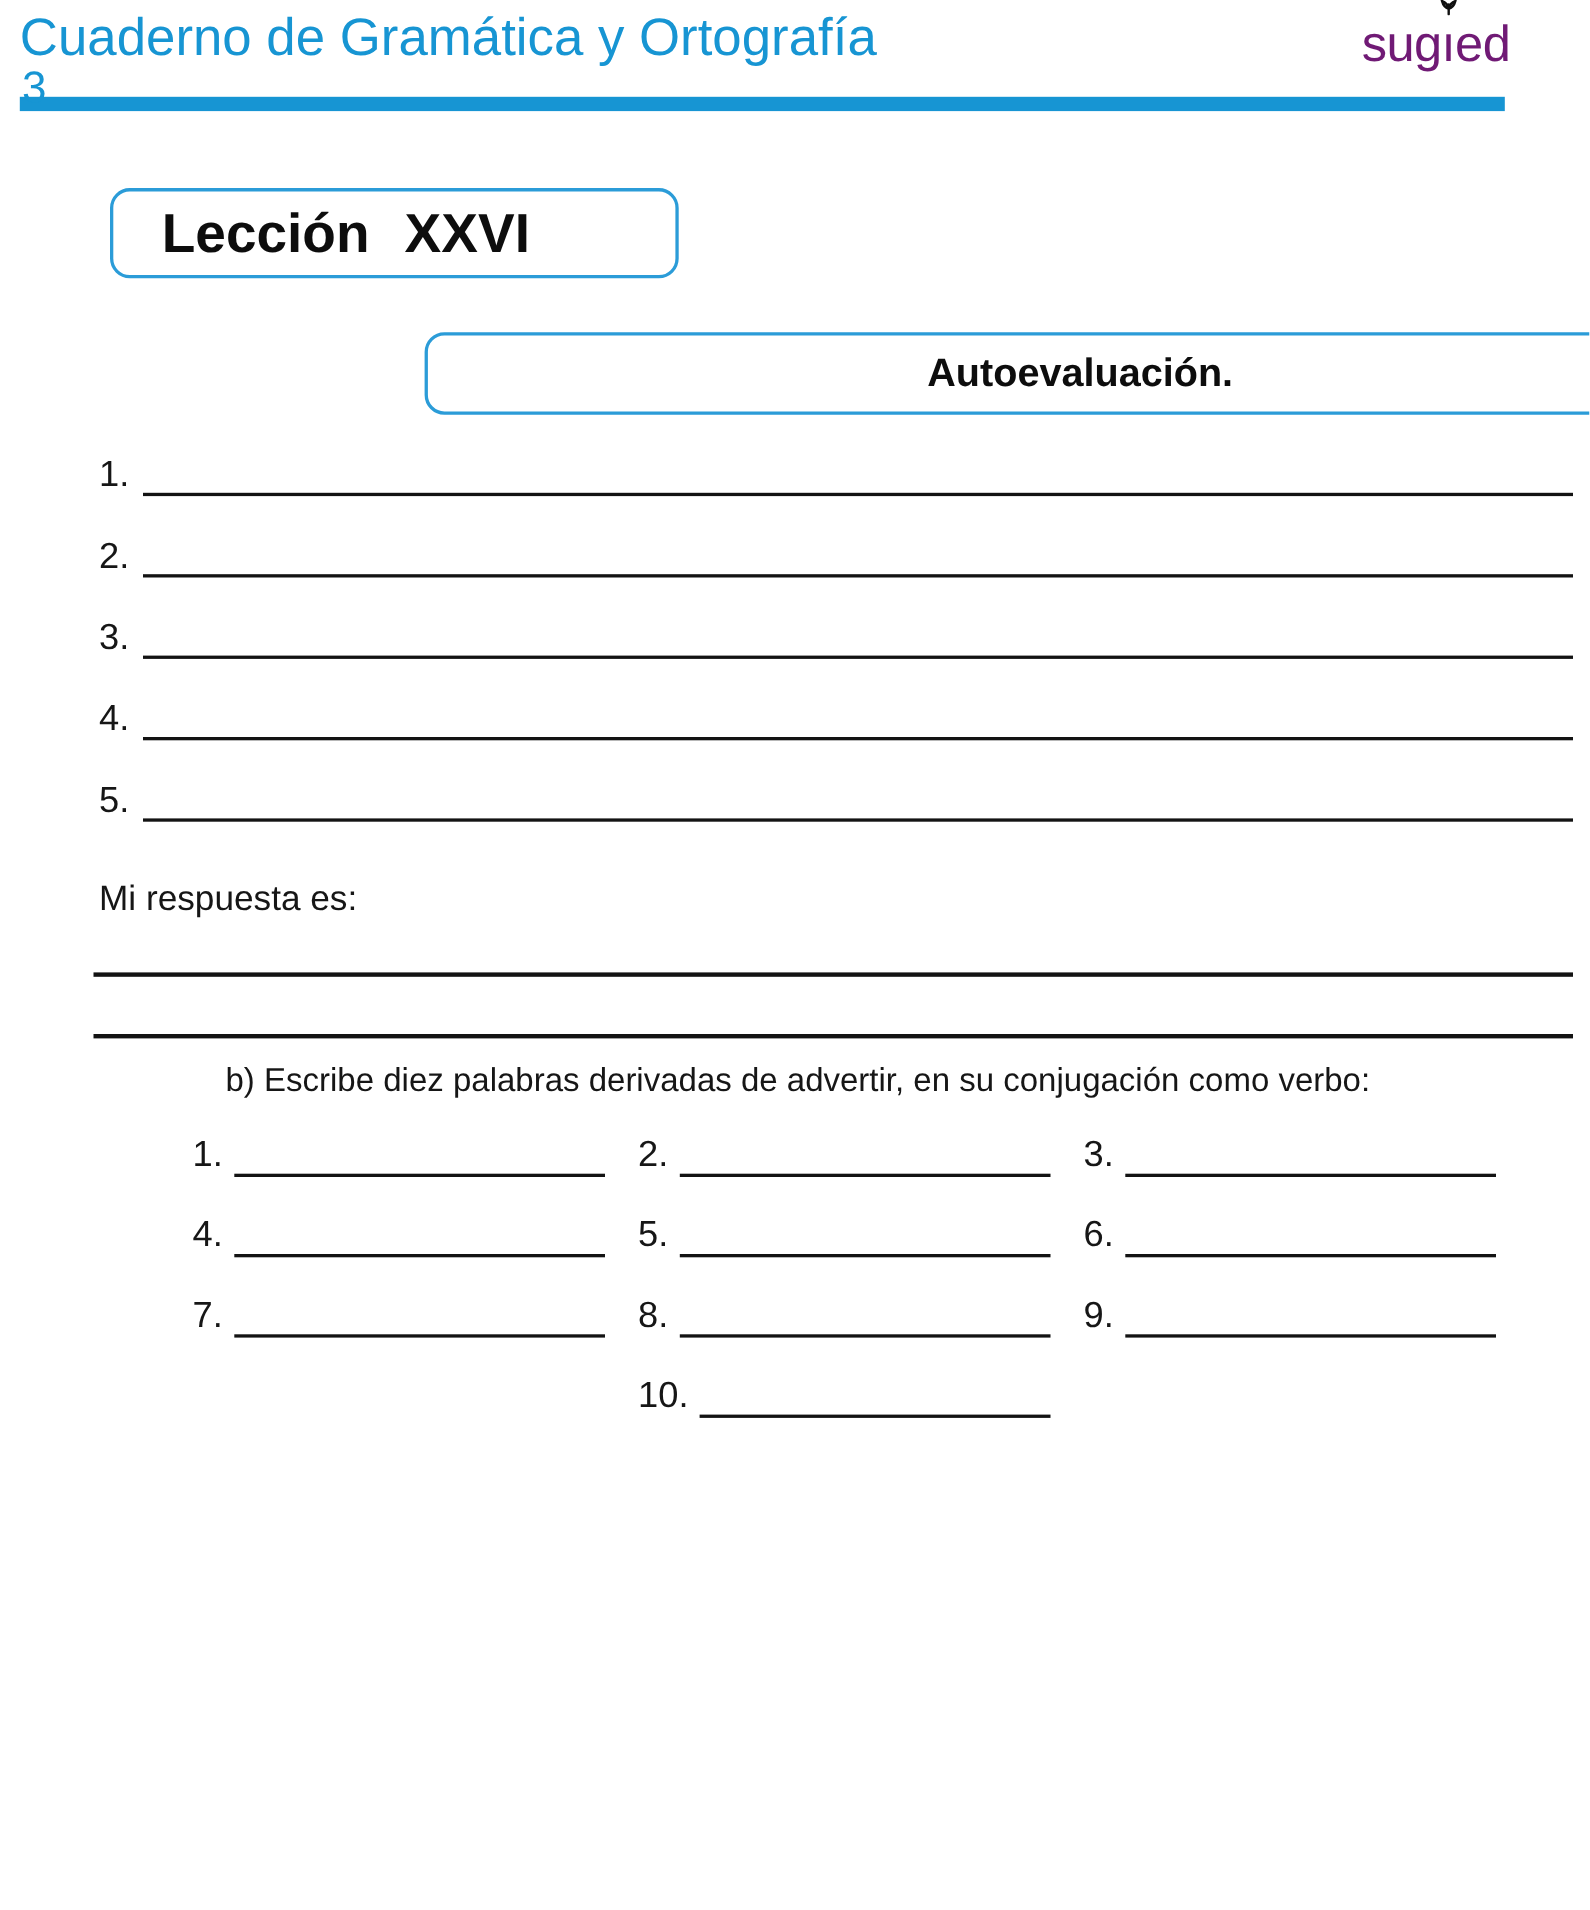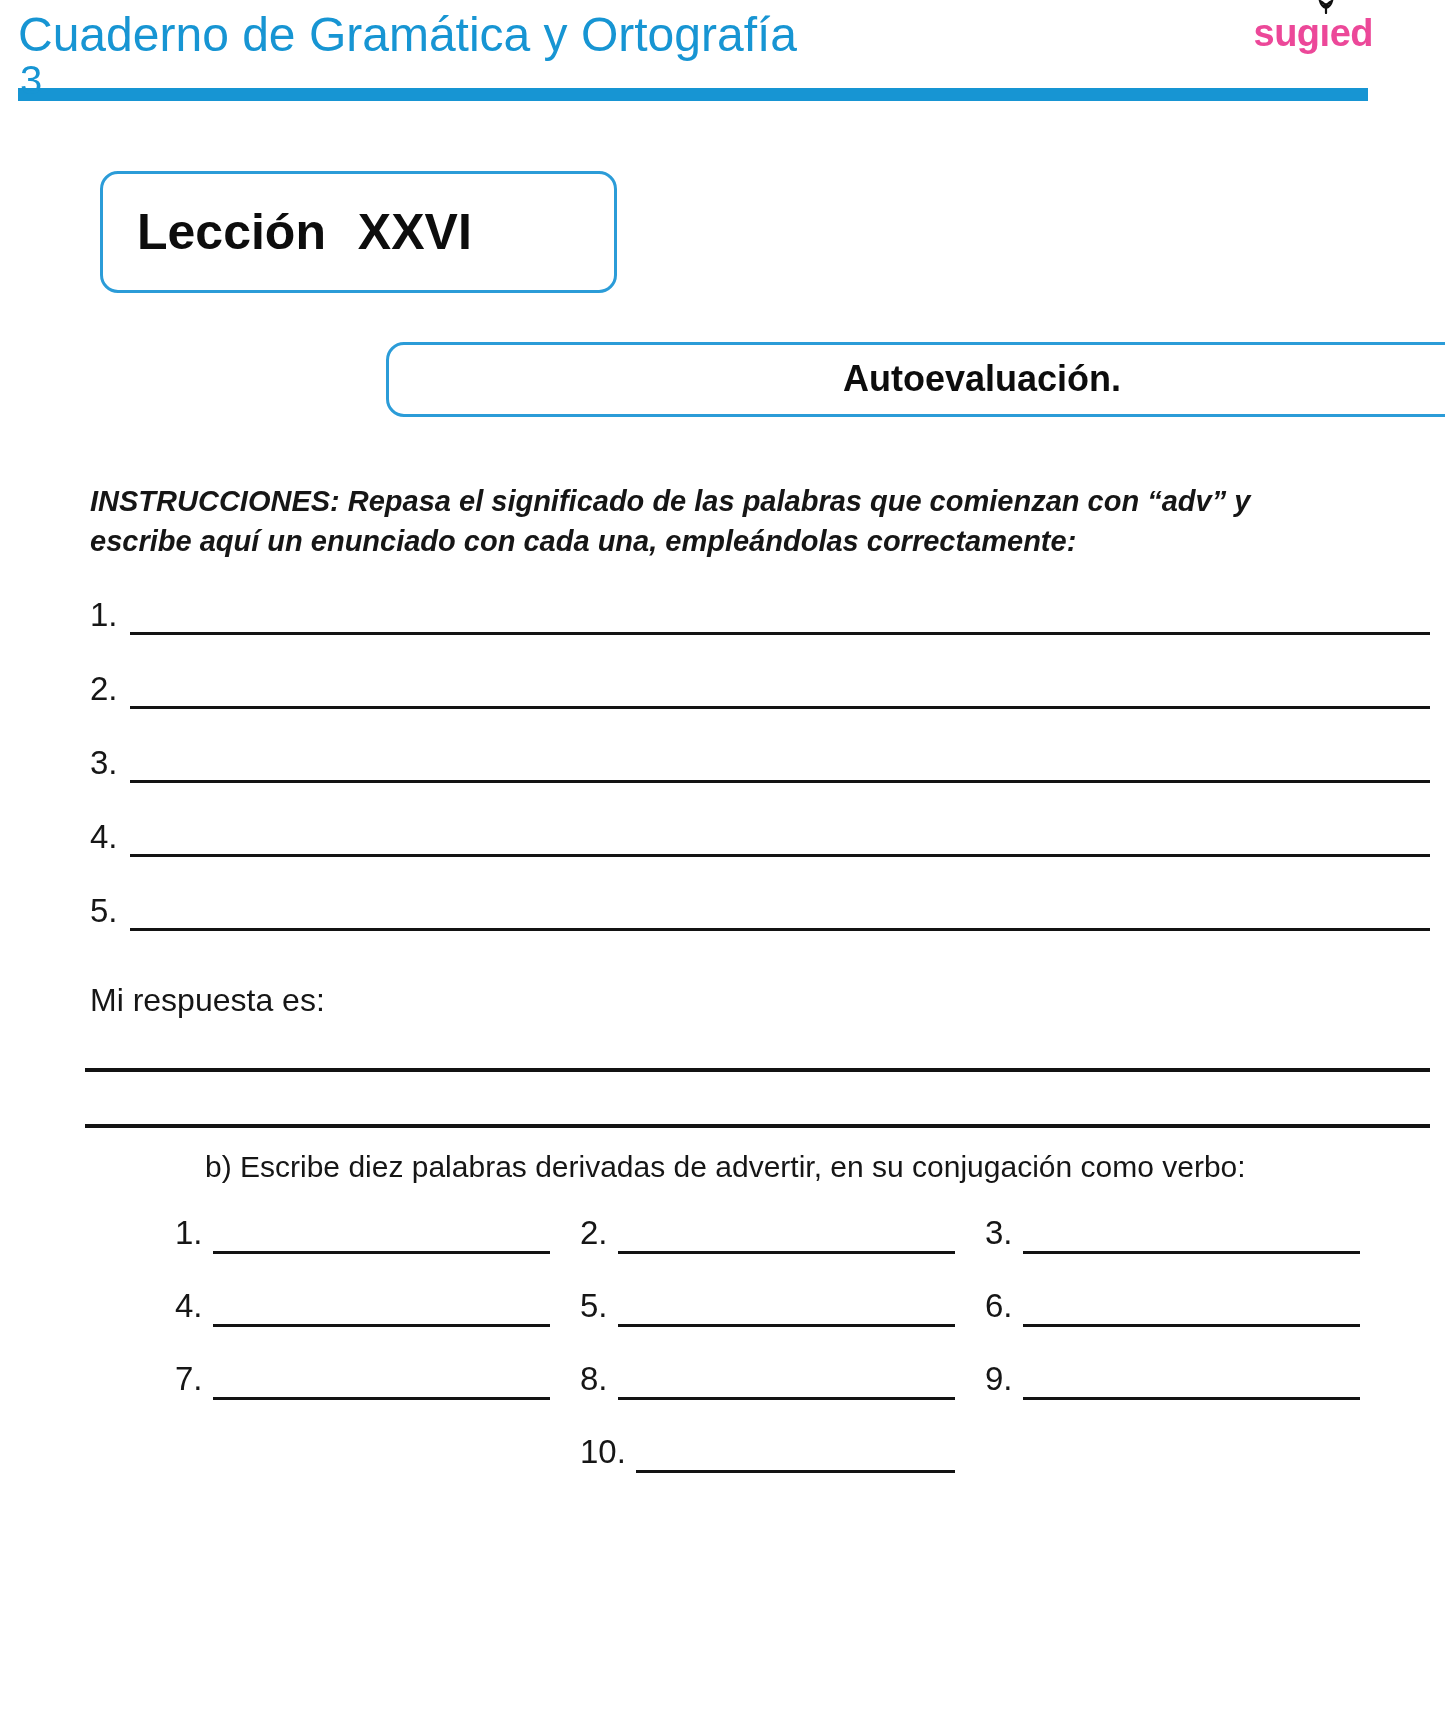--- a/index.html
+++ b/index.html
@@ -19,43 +19,43 @@
   }
   
   .wb-title{
     padding:6px 0 0 18px;
     font-size:48px;line-height:1.2;
     color:var(--accent-blue);
     white-space:nowrap;
   }
   .logo{
     position:absolute;top:12px;right:72px;
-    font-size:38px;font-weight:700;color:#ec4899;
+    font-size:46px;font-weight:400;color:#701a75;
     letter-spacing:-0.5px;
   }
   .l-wrap{position:relative;display:inline-block;}
   .crown{position:absolute;left:-3px;top:-13px;}
   .rule-row{position:relative;margin-top:24px;height:13px;}
   .grade-num{
     position:absolute;left:20px;top:-28px;
     font-size:40px;color:var(--accent-blue);z-index:3;line-height:1;
   }
   .rule{
     position:absolute;left:18px;right:77px;top:0;height:13px;
     background:var(--accent-blue);z-index:2;
   }
   
   .lesson-box{
     box-sizing:border-box;
     margin:70px 0 0 100px;
-    width:517px;height:122px;
+    width:517px;height:82px;
     border:3.5px solid var(--box-border-blue);
     border-radius:18px;
     display:flex;align-items:center;
-    padding-left:34px;
+    padding-left:44px;
     font-size:50px;font-weight:bold;
     word-spacing:18px;
     color:#0d0d0d;
   }
   .section-box{
     box-sizing:border-box;
     margin:49px 0 0 386px;
     width:1192px;height:75px;
     border:3.5px solid var(--box-border-blue);
     border-radius:18px;
@@ -130,21 +130,20 @@
   <div class="lesson-box">
     <span>Lección XXVI</span>
   </div>
 
   <div class="section-box">
     <span>Autoevaluación.</span>
   </div>
 
   <main class="main">
 
-    <p class="instr instr-1">INSTRUCCIONES: Repasa el significado de las palabras que comienzan con “adv” y escribe aquí un enunciado con cada una, empleándolas correctamente:</p>
 
     <div class="blank-rows">
       <div class="blank-row">
         <span class="num">1.</span>
         <span class="line"></span>
       </div>
       <div class="blank-row">
         <span class="num">2.</span>
         <span class="line"></span>
       </div>

